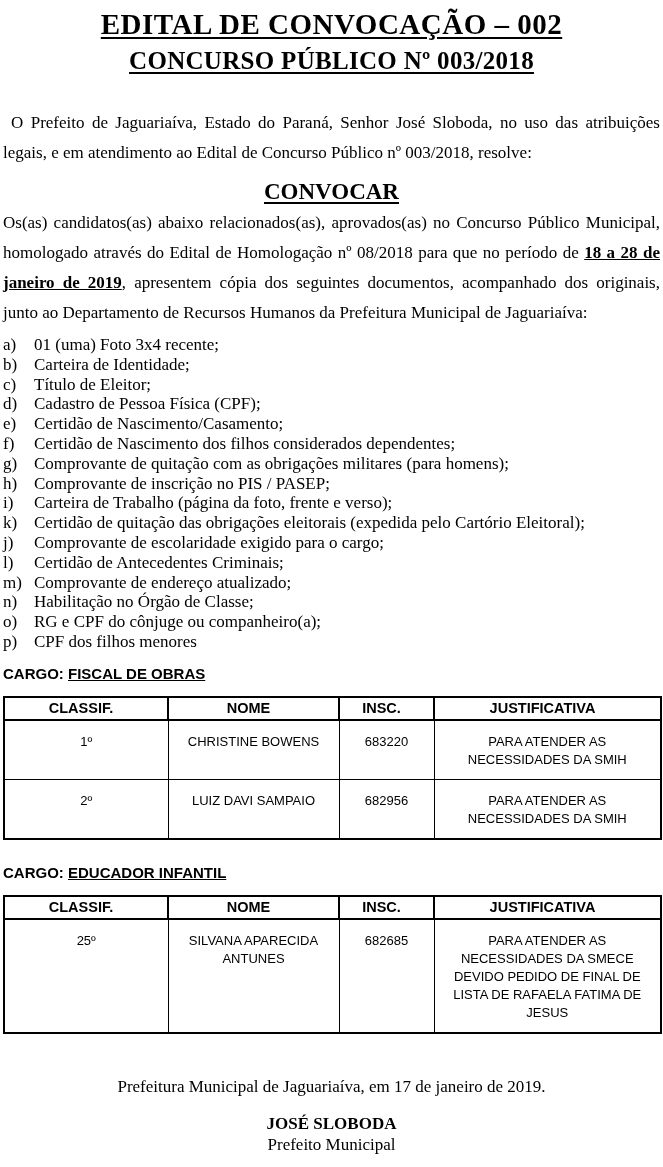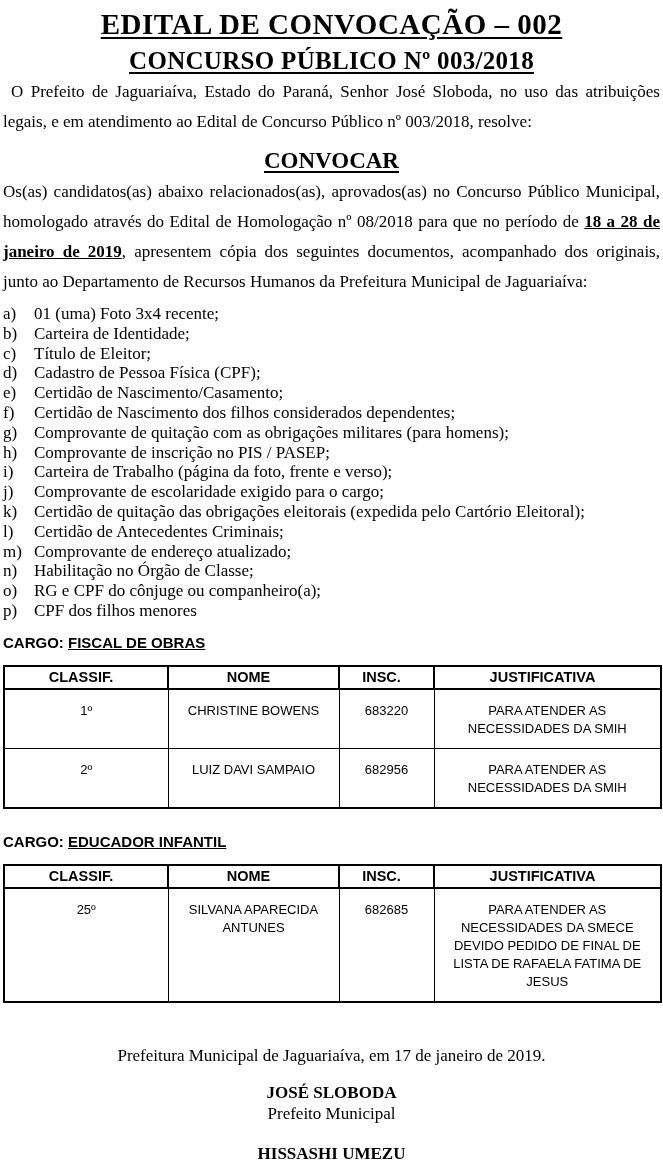--- a/index.html
+++ b/index.html
@@ -26,20 +26,21 @@
   .title-1 span, .title-2 span { text-decoration: underline; text-underline-offset: 3px; text-decoration-thickness: 2px; }
   .title-2 {
     text-align: center;
     font-size: 25px;
     font-weight: bold;
     line-height: 32px;
     margin-top: 2px;
     letter-spacing: 0.3px;
   }
   .intro {
+    margin-top: 31px;
     font-size: 17px;
     line-height: 30px;
     text-align: justify;
     text-indent: 8px;
   }
   .convocar {
     text-align: center;
     font-size: 23px;
     font-weight: bold;
     line-height: 30px;
@@ -132,22 +133,22 @@
   <div class="doc-list">
     <div class="doc-item"><span class="marker">a)</span><span>01 (uma) Foto 3x4 recente;</span></div>
     <div class="doc-item"><span class="marker">b)</span><span>Carteira de Identidade;</span></div>
     <div class="doc-item"><span class="marker">c)</span><span>Título de Eleitor;</span></div>
     <div class="doc-item"><span class="marker">d)</span><span>Cadastro de Pessoa Física (CPF);</span></div>
     <div class="doc-item"><span class="marker">e)</span><span>Certidão de Nascimento/Casamento;</span></div>
     <div class="doc-item"><span class="marker">f)</span><span>Certidão de Nascimento dos filhos considerados dependentes;</span></div>
     <div class="doc-item"><span class="marker">g)</span><span>Comprovante de quitação com as obrigações militares (para homens);</span></div>
     <div class="doc-item"><span class="marker">h)</span><span>Comprovante de inscrição no PIS / PASEP;</span></div>
     <div class="doc-item"><span class="marker">i)</span><span>Carteira de Trabalho (página da foto, frente e verso);</span></div>
+    <div class="doc-item"><span class="marker">k)</span><span>Certidão de quitação das obrigações eleitorais (expedida pelo Cartório Eleitoral);</span></div>
     <div class="doc-item"><span class="marker">j)</span><span>Comprovante de escolaridade exigido para o cargo;</span></div>
-    <div class="doc-item"><span class="marker">k)</span><span>Certidão de quitação das obrigações eleitorais (expedida pelo Cartório Eleitoral);</span></div>
     <div class="doc-item"><span class="marker">l)</span><span>Certidão de Antecedentes Criminais;</span></div>
     <div class="doc-item"><span class="marker">m)</span><span>Comprovante de endereço atualizado;</span></div>
     <div class="doc-item"><span class="marker">n)</span><span>Habilitação no Órgão de Classe;</span></div>
     <div class="doc-item"><span class="marker">o)</span><span>RG e CPF do cônjuge ou companheiro(a);</span></div>
     <div class="doc-item"><span class="marker">p)</span><span>CPF dos filhos menores</span></div>
   </div>
 
   <div class="cargo-heading"><span>CARGO:</span> <span class="cargo-role">FISCAL DE OBRAS</span></div>
 
   <table class="roster">

